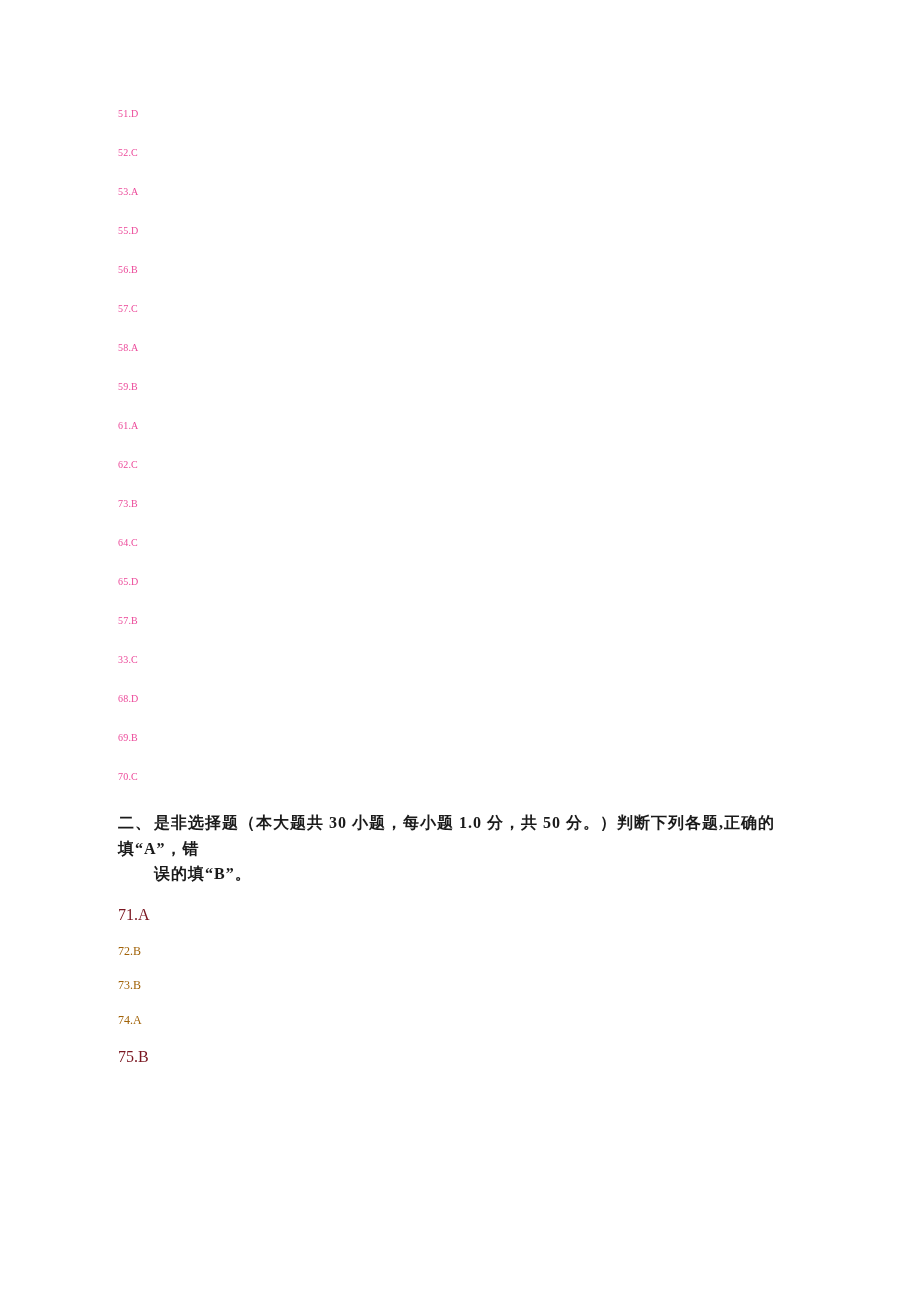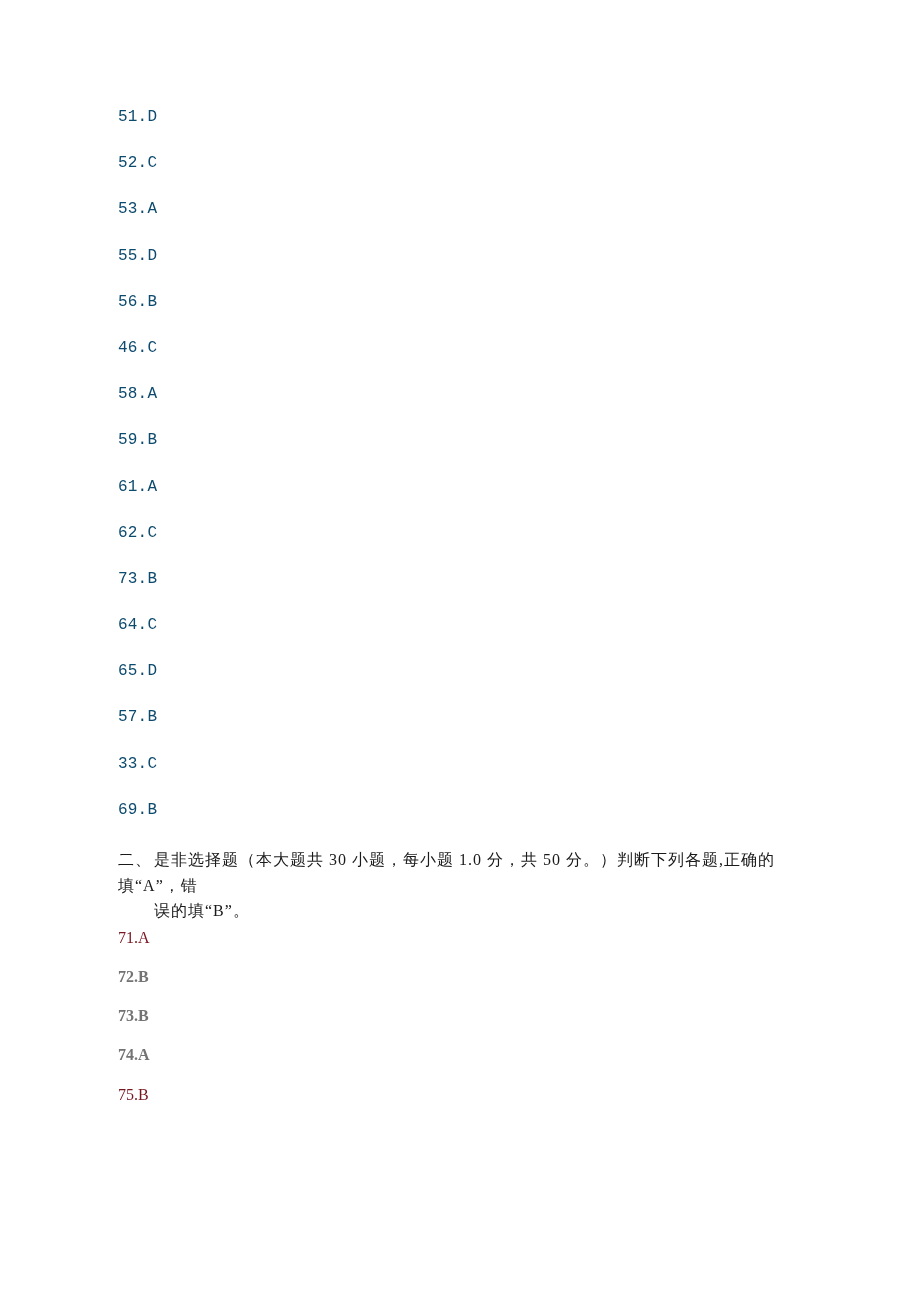--- a/index.html
+++ b/index.html
@@ -10,83 +10,84 @@
     font-family: "Times New Roman", "SimSun", serif;
   }
   .page {
     box-sizing: border-box;
     width: 920px;
     min-height: 1301px;
     padding: 108px 118px 60px 118px;
     background: #ffffff;
   }
   .answer-line {
-    font-size: 16px;
+    font-size: 10px;
     line-height: 1.2;
-    color: #0c4a6e;
+    color: #ec4899;
     margin-bottom: 27px;
     letter-spacing: 0.2px;
-    font-family: Liberation Mono, monospace;
   }
   .section-heading {
     font-size: 16px;
     line-height: 1.6;
     color: #1a1a1a;
     margin: 6px 0 4px 0;
     padding-left: 0;
     letter-spacing: 1px;
+    font-weight: bold;
   }
   .section-numeral {
     display: inline-block;
     width: 34px;
     text-align: right;
     padding-right: 2px;
     letter-spacing: 1px;
   }
   .section-heading .line2 {
     padding-left: 36px;
     display: block;
   }
   .answer-line-tight {
     font-size: 16px;
     line-height: 1.2;
     color: #7a1620;
-    margin-top: 4px;
+    margin-top: 18px;
     margin-bottom: 20px;
   }
   .answer-line-black {
-    font-size: 16px;
+    font-size: 12px;
     line-height: 1.2;
-    color: #737373;
+    color: #a16207;
     margin-bottom: 20px;
-    font-weight: bold;
   }
 </style>
 </head>
 <body>
 
 <div class="page">
 
   <div>
     <div class="answer-line">51.D</div>
     <div class="answer-line">52.C</div>
     <div class="answer-line">53.A</div>
     <div class="answer-line">55.D</div>
     <div class="answer-line">56.B</div>
-    <div class="answer-line">46.C</div>
+    <div class="answer-line">57.C</div>
     <div class="answer-line">58.A</div>
     <div class="answer-line">59.B</div>
     <div class="answer-line">61.A</div>
     <div class="answer-line">62.C</div>
     <div class="answer-line">73.B</div>
     <div class="answer-line">64.C</div>
     <div class="answer-line">65.D</div>
     <div class="answer-line">57.B</div>
     <div class="answer-line">33.C</div>
+    <div class="answer-line">68.D</div>
     <div class="answer-line">69.B</div>
+    <div class="answer-line">70.C</div>
   </div>
 
   <div class="section-heading">
     <span class="section-numeral">二、</span><span>是非选择题（本大题共 30 小题，每小题 1.0 分，共 50 分。）判断下列各题,正确的填“A”，错</span>
     <span class="line2">误的填“B”。</span>
   </div>
 
   <div>
     <div class="answer-line-tight">71.A</div>
     <div class="answer-line-black">72.B</div>

